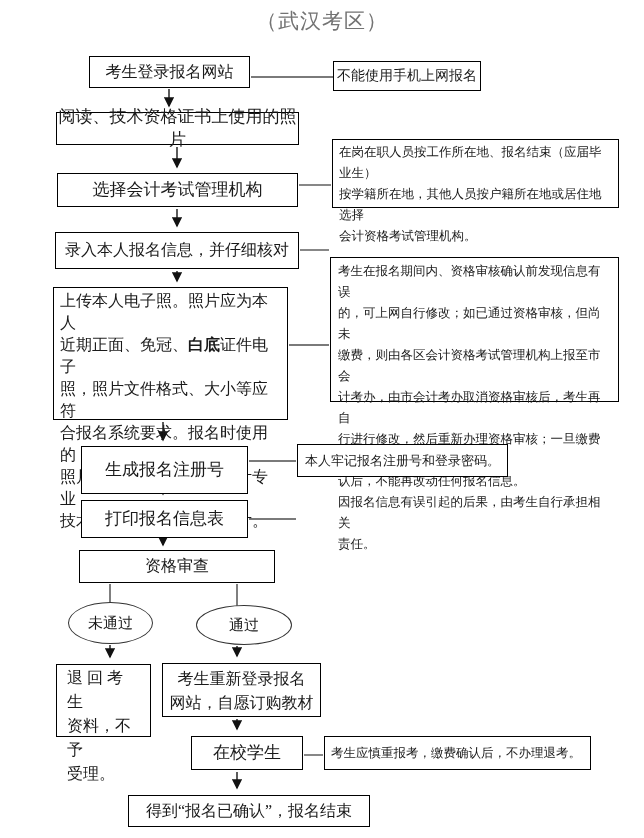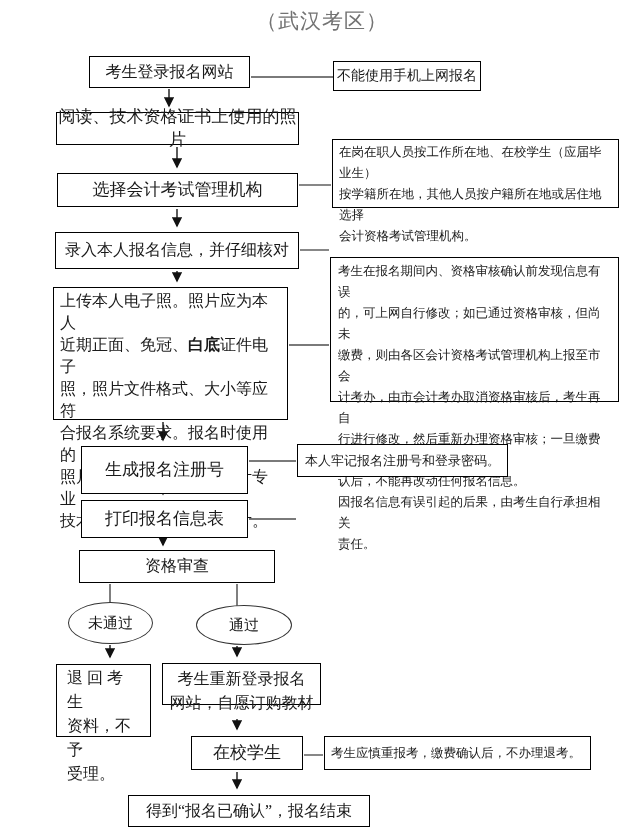--- a/index.html
+++ b/index.html
@@ -33,21 +33,21 @@
   #n-read    {left:56;  top:112; width:243px;height:33px;font-size:17px;}
   #n-select  {left:57;  top:173; width:241px;height:34px;font-size:17px;}
   #n-enter   {left:55;  top:232; width:244px;height:37px;}
   #n-photo   {left:53;  top:287; width:235px;height:133px;font-size:16px;line-height:22px;padding:2px 6px;}
   #n-regnum  {left:81;  top:446; width:167px;height:48px;font-size:17px;}
   #n-print   {left:81;  top:500; width:167px;height:38px;font-size:17px;}
   #n-audit   {left:79;  top:550; width:196px;height:33px;}
   #o-fail    {left:68;  top:602; width:85px; height:42px;}
   #o-pass    {left:196; top:605; width:96px; height:40px;}
   #n-reject  {left:56;  top:664; width:95px; height:73px;font-size:16px;line-height:24px;padding:1px 10px;}
-  #n-relogin {left:162; top:663; width:159px;height:42px;text-align:center;line-height:24px;padding-top:3px;}
+  #n-relogin {left:162; top:663; width:159px;height:54px;text-align:center;line-height:24px;padding-top:3px;}
   #n-pay     {left:191; top:736; width:112px;height:34px;font-size:17px;}
   #n-finish  {left:128; top:795; width:242px;height:32px;}
   
   #s-nomobile{left:333; top:61;  width:148px;height:30px;}
   #s-orgrule {left:332; top:139; width:287px;height:69px;line-height:21px;padding:2px 6px;}
   #s-modify  {left:330; top:238; width:289px;height:145px;line-height:21px;padding:3px 7px;margin-top:19px;}
   #s-remember{left:297; top:444; width:211px;height:33px;display:flex;align-items:center;padding:0 7px;font-size:13px;white-space:normal;}
   #s-auditreq{left:297; top:492; width:291px;height:88px;line-height:27px;padding:3px 8px;}
   #s-paywarn {left:324; top:736; width:267px;height:34px;display:flex;align-items:center;padding:0 6px;font-size:12.5px;white-space:normal;}
   .abs[id]{left:auto;top:auto;} 
@@ -132,21 +132,21 @@
 
   <div id="n-reject" class="abs box multiline">退 回 考 生
 资料，不予
 受理。</div>
   <div id="n-relogin" class="abs box" style="display:block;white-space:pre-line;">考生重新登录报名
 网站，自愿订购教材</div>
   <div id="n-pay" class="abs box">在校学生</div>
   <div id="n-finish" class="abs box">得到“报名已确认”，报名结束</div>
 
   <div id="s-nomobile" class="abs note center">不能使用手机上网报名</div>
-  <div id="s-orgrule" class="abs note">在岗在职人员按工作所在地、在校学生（应届毕业生）
+  <div id="s-orgrule" class="abs note">在岗在职人员按工作所在地、报名结束（应届毕业生）
 按学籍所在地，其他人员按户籍所在地或居住地选择
 会计资格考试管理机构。</div>
   <div id="s-modify" class="abs note">考生在报名期间内、资格审核确认前发现信息有误
 的，可上网自行修改；如已通过资格审核，但尚未
 缴费，则由各区会计资格考试管理机构上报至市会
 计考办，由市会计考办取消资格审核后，考生再自
 行进行修改，然后重新办理资格审核；一旦缴费确
 认后，不能再改动任何报名信息。
 因报名信息有误引起的后果，由考生自行承担相关
 责任。</div>

